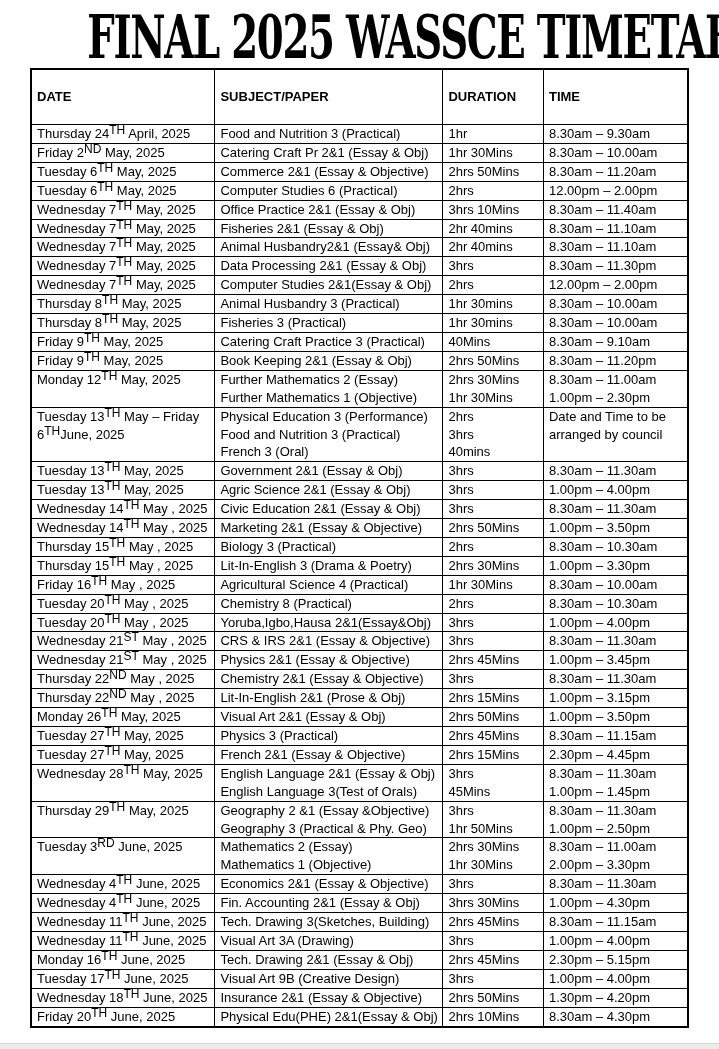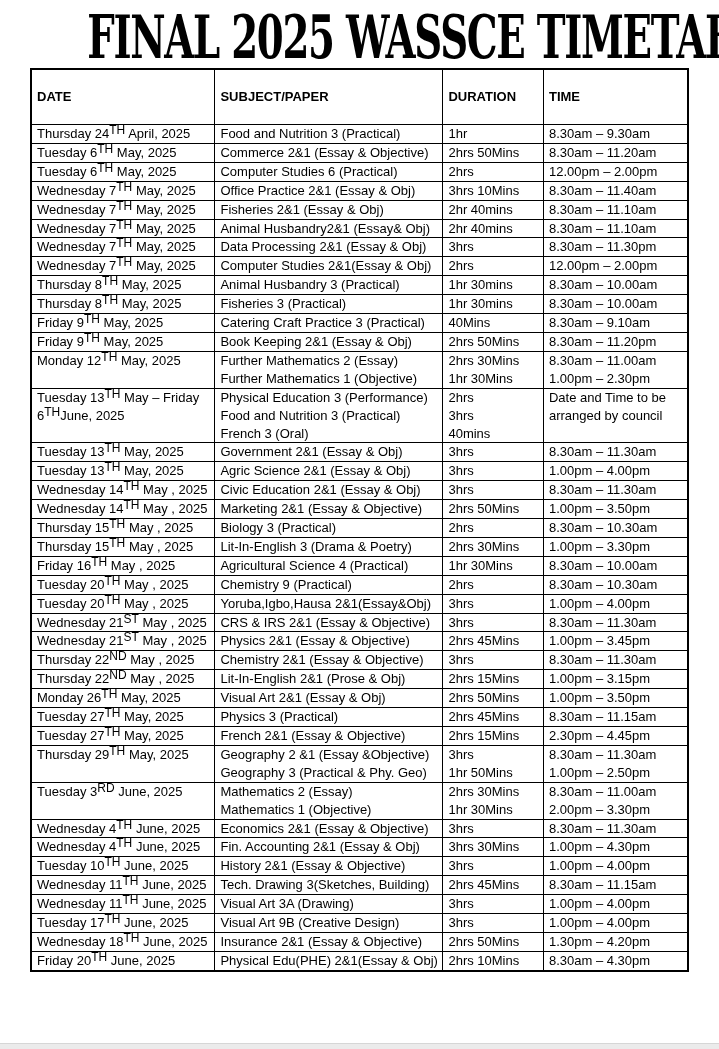--- a/index.html
+++ b/index.html
@@ -91,20 +91,26 @@
       </tr>
     </thead>
     <tbody>
         <tr>
           <td>Thursday 24<sup>TH</sup> April, 2025</td>
           <td>Food and Nutrition 3 (Practical)</td>
           <td>1hr</td>
           <td>8.30am – 9.30am</td>
         </tr>
         <tr>
+          <td>Friday 2<sup>ND</sup> May, 2025</td>
+          <td>Catering Craft Pr 2&amp;1 (Essay &amp; Obj)</td>
+          <td>1hr 30Mins</td>
+          <td>8.30am – 10.00am</td>
+        </tr>
+        <tr>
           <td>Tuesday 6<sup>TH</sup> May, 2025</td>
           <td>Commerce 2&amp;1 (Essay &amp; Objective)</td>
           <td>2hrs 50Mins</td>
           <td>8.30am – 11.20am</td>
         </tr>
         <tr>
           <td>Tuesday 6<sup>TH</sup> May, 2025</td>
           <td>Computer Studies 6 (Practical)</td>
           <td>2hrs</td>
           <td>12.00pm – 2.00pm</td>
@@ -212,21 +218,21 @@
           <td>1.00pm – 3.30pm</td>
         </tr>
         <tr>
           <td>Friday 16<sup>TH</sup> May , 2025</td>
           <td>Agricultural Science 4 (Practical)</td>
           <td>1hr 30Mins</td>
           <td>8.30am – 10.00am</td>
         </tr>
         <tr>
           <td>Tuesday 20<sup>TH</sup> May , 2025</td>
-          <td>Chemistry 9 (Practical)</td>
+          <td>Chemistry 8 (Practical)</td>
           <td>2hrs</td>
           <td>8.30am – 10.30am</td>
         </tr>
         <tr>
           <td>Tuesday 20<sup>TH</sup> May , 2025</td>
           <td>Yoruba,Igbo,Hausa 2&amp;1(Essay&amp;Obj)</td>
           <td>3hrs</td>
           <td>1.00pm – 4.00pm</td>
         </tr>
         <tr>
@@ -265,20 +271,26 @@
           <td>2hrs 45Mins</td>
           <td>8.30am – 11.15am</td>
         </tr>
         <tr>
           <td>Tuesday 27<sup>TH</sup> May, 2025</td>
           <td>French 2&amp;1 (Essay &amp; Objective)</td>
           <td>2hrs 15Mins</td>
           <td>2.30pm – 4.45pm</td>
         </tr>
         <tr>
+          <td>Wednesday 28<sup>TH</sup> May, 2025</td>
+          <td>English Language 2&amp;1 (Essay &amp; Obj)<br>English Language 3(Test of Orals)</td>
+          <td>3hrs<br>45Mins</td>
+          <td>8.30am – 11.30am<br>1.00pm – 1.45pm</td>
+        </tr>
+        <tr>
           <td>Thursday 29<sup>TH</sup> May, 2025</td>
           <td>Geography 2 &amp;1 (Essay &amp;Objective)<br>Geography 3 (Practical &amp; Phy. Geo)</td>
           <td>3hrs<br>1hr 50Mins</td>
           <td>8.30am – 11.30am<br>1.00pm – 2.50pm</td>
         </tr>
         <tr>
           <td>Tuesday 3<sup>RD</sup> June, 2025</td>
           <td>Mathematics 2 (Essay)<br>Mathematics 1 (Objective)</td>
           <td>2hrs 30Mins<br>1hr 30Mins</td>
           <td>8.30am – 11.00am<br>2.00pm – 3.30pm</td>
@@ -289,38 +301,38 @@
           <td>3hrs</td>
           <td>8.30am – 11.30am</td>
         </tr>
         <tr>
           <td>Wednesday 4<sup>TH</sup> June, 2025</td>
           <td>Fin. Accounting 2&amp;1 (Essay &amp; Obj)</td>
           <td>3hrs 30Mins</td>
           <td>1.00pm – 4.30pm</td>
         </tr>
         <tr>
-          <td>Tuesday 10<sup>TH</sup> June, 2025</td>
-          <td>History 2&amp;1 (Essay &amp; Objective)</td>
-          <td>3hrs</td>
-          <td>1.00pm – 4.00pm</td>
-        </tr>
-        <tr>
           <td>Wednesday 11<sup>TH</sup> June, 2025</td>
           <td>Tech. Drawing 3(Sketches, Building)</td>
           <td>2hrs 45Mins</td>
           <td>8.30am – 11.15am</td>
         </tr>
         <tr>
           <td>Wednesday 11<sup>TH</sup> June, 2025</td>
           <td>Visual Art 3A (Drawing)</td>
           <td>3hrs</td>
           <td>1.00pm – 4.00pm</td>
         </tr>
         <tr>
+          <td>Monday 16<sup>TH</sup> June, 2025</td>
+          <td>Tech. Drawing 2&amp;1 (Essay &amp; Obj)</td>
+          <td>2hrs 45Mins</td>
+          <td>2.30pm – 5.15pm</td>
+        </tr>
+        <tr>
           <td>Tuesday 17<sup>TH</sup> June, 2025</td>
           <td>Visual Art 9B (Creative Design)</td>
           <td>3hrs</td>
           <td>1.00pm – 4.00pm</td>
         </tr>
         <tr>
           <td>Wednesday 18<sup>TH</sup> June, 2025</td>
           <td>Insurance 2&amp;1 (Essay &amp; Objective)</td>
           <td>2hrs 50Mins</td>
           <td>1.30pm – 4.20pm</td>

